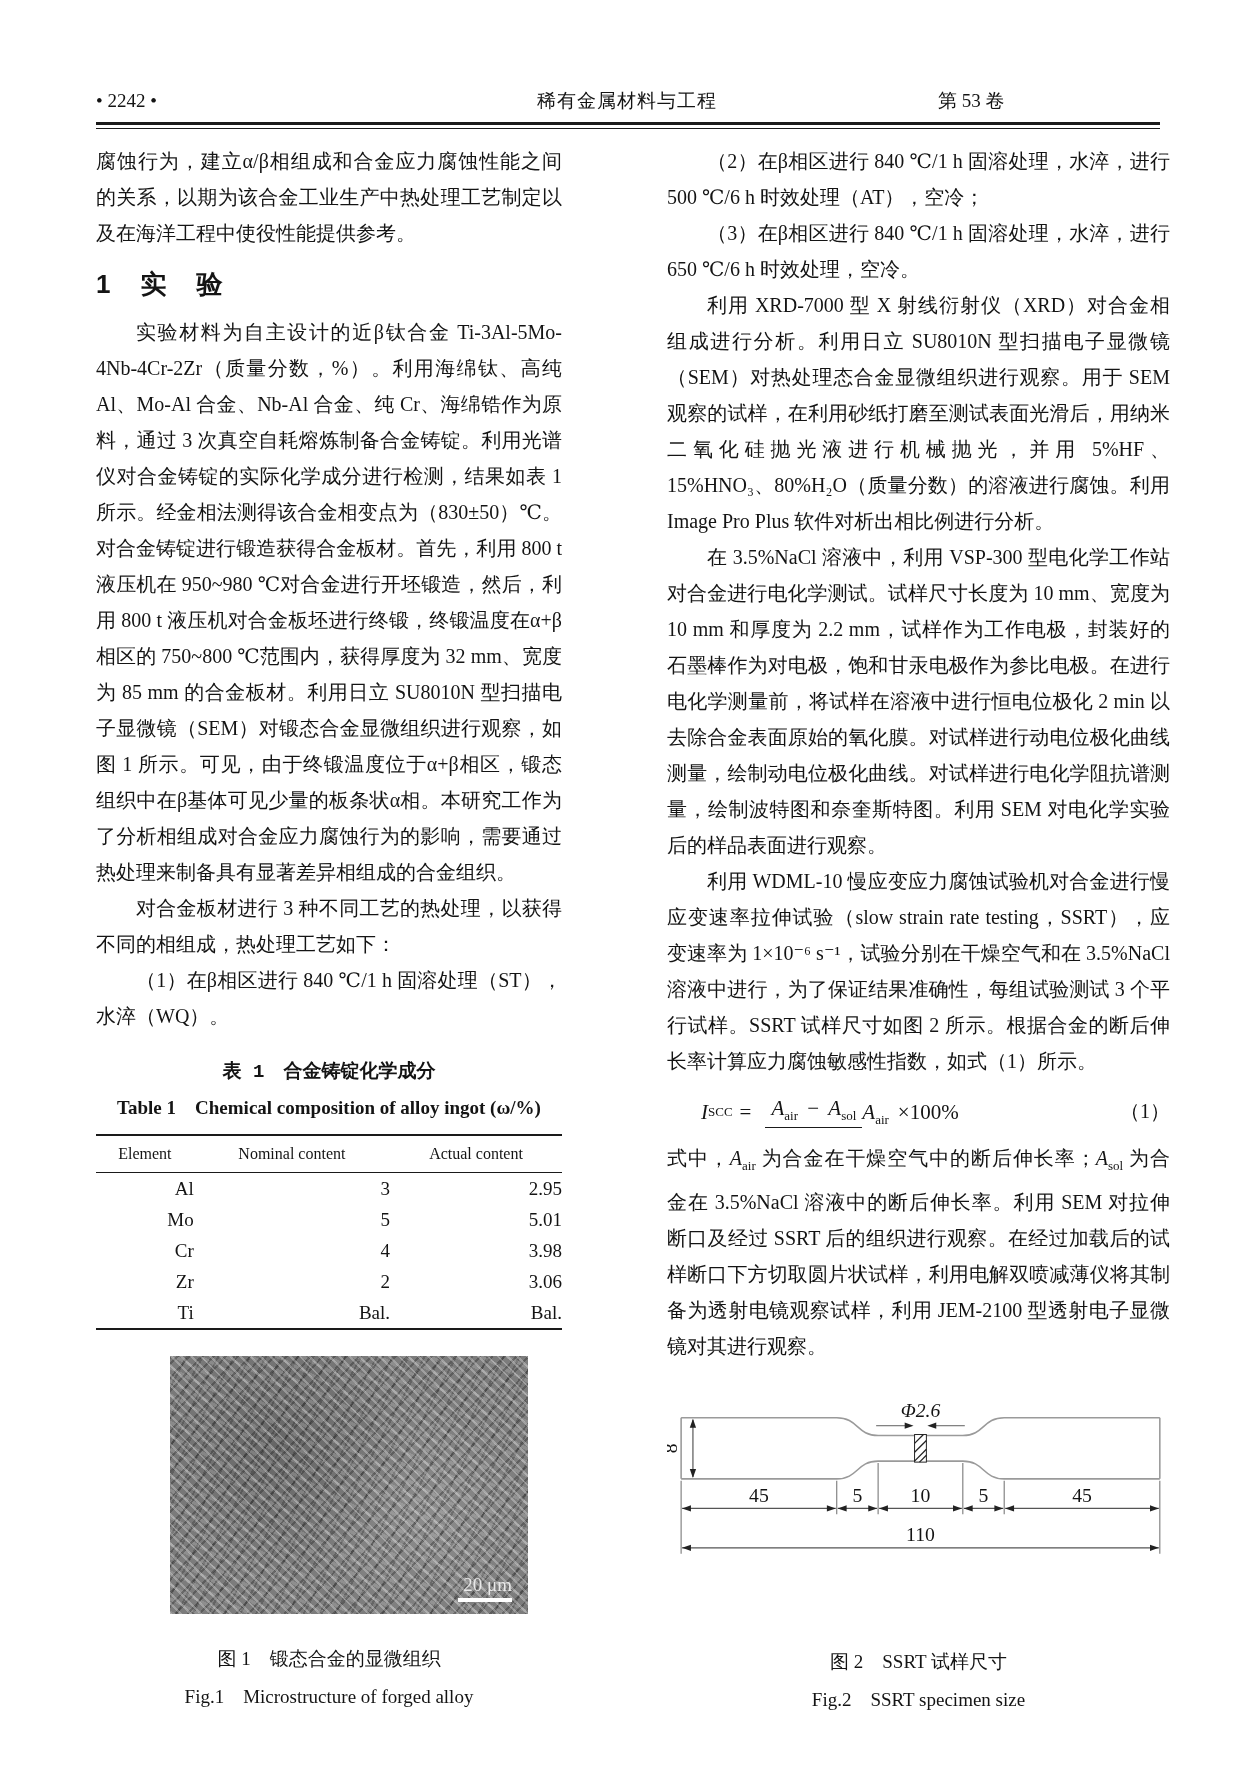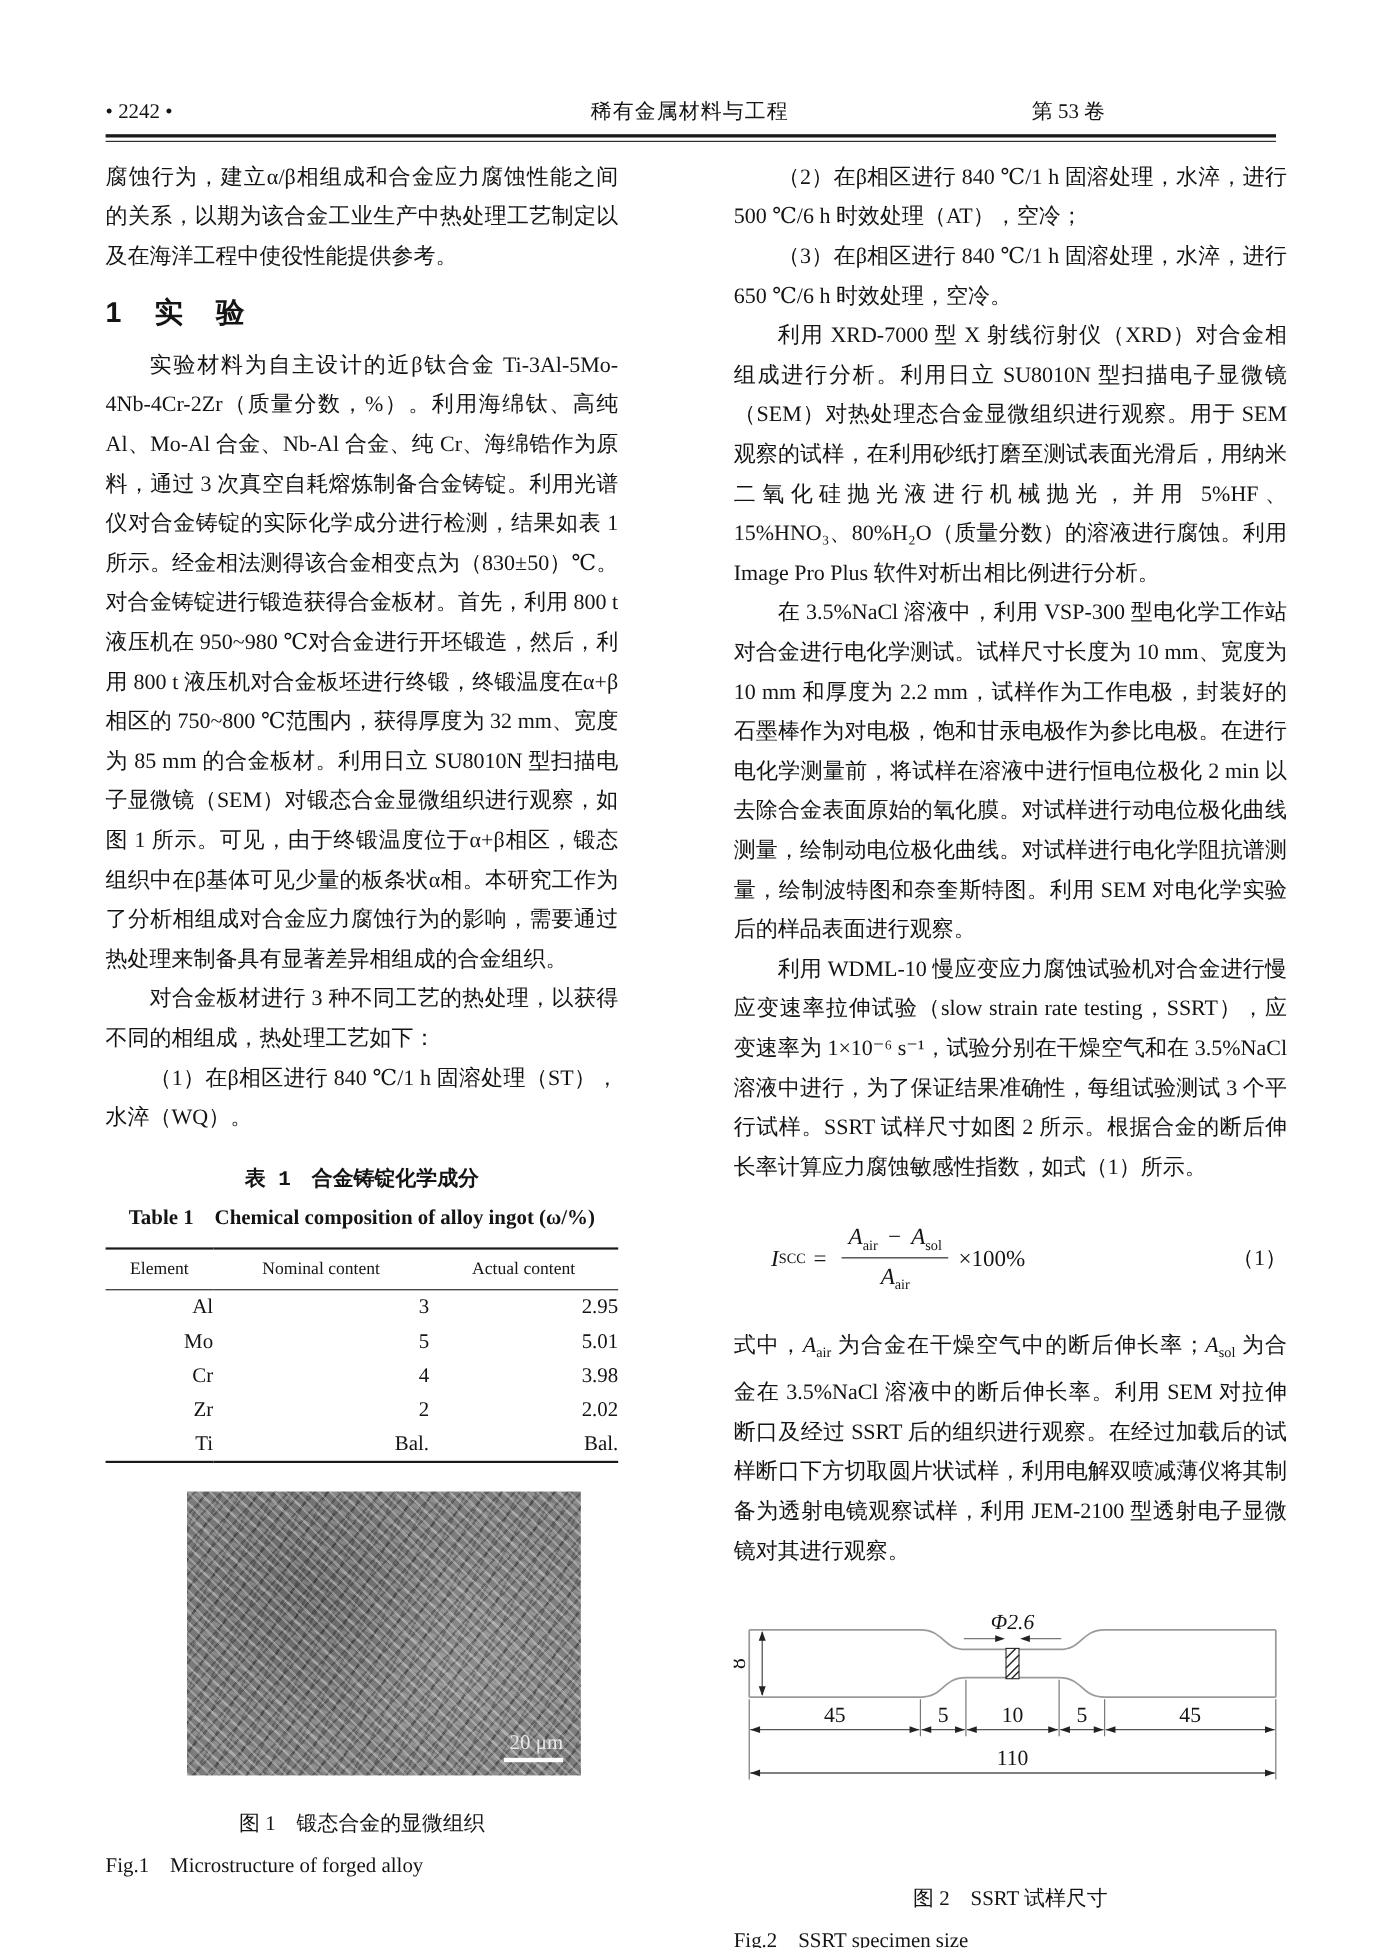--- a/index.html
+++ b/index.html
@@ -66,29 +66,29 @@
       repeating-linear-gradient(118deg, rgba(0,0,0,0.20) 0 2px, rgba(0,0,0,0) 2px 14px),
       radial-gradient(circle at 30% 35%, rgba(0,0,0,0.18), rgba(0,0,0,0) 45%),
       radial-gradient(circle at 72% 62%, rgba(255,255,255,0.12), rgba(255,255,255,0) 40%);
   }
   .scalebar{
     position:absolute;right:16px;bottom:12px;text-align:right;
     color:#e9e9e9;font-size:19px;line-height:20px;
   }
   .scalebar .bar{height:4px;width:54px;background:#ffffff;margin:3px auto 0 auto;}
   .fig-cap-cn{text-align:center;font-size:19px;line-height:26px;margin-top:32px;}
-  .fig-cap-en{font-size:19px;line-height:26px;margin-top:12px;}
+  .fig-cap-en{text-align:center;font-size:19px;line-height:26px;margin-top:12px;}
   
   .equation{
     display:flex;align-items:center;margin:16px 0 12px 0;font-size:21px;
   }
   .eq-body{display:inline-flex;align-items:center;margin-left:34px;line-height:1.25;}
   .eq-var{font-style:italic;}
   .eq-sub{font-size:13px;vertical-align:sub;font-style:normal;}
-  .frac{display:inline-flex;flex-direction:column;align-items:center;margin:16px 7px;}
+  .frac{display:inline-flex;flex-direction:row;align-items:center;margin:0 7px;}
   .frac .num{padding:0 6px 3px 6px;border-bottom:1.8px solid #1a1a1a;}
   .frac .den{padding-top:3px;}
   .eq-times{margin-left:2px;}
   .eq-tag{margin-left:auto;font-size:20px;}
   
   .fig2-block{margin-top:40px;}
   .spec-svg text{
     font-family:"Liberation Serif","DejaVu Serif",serif;font-size:20px;fill:#141414;
   }
   .fig2-block .fig-cap-cn{margin-top:44px;}
@@ -148,21 +148,21 @@
               <td>5.01</td>
             </tr>
             <tr>
               <td>Cr</td>
               <td>4</td>
               <td>3.98</td>
             </tr>
             <tr>
               <td>Zr</td>
               <td>2</td>
-              <td>2.02</td>
+              <td>3.06</td>
             </tr>
             <tr>
               <td>Ti</td>
               <td>Bal.</td>
               <td>Bal.</td>
             </tr>
           </tbody>
         </table>
       </div>
 

